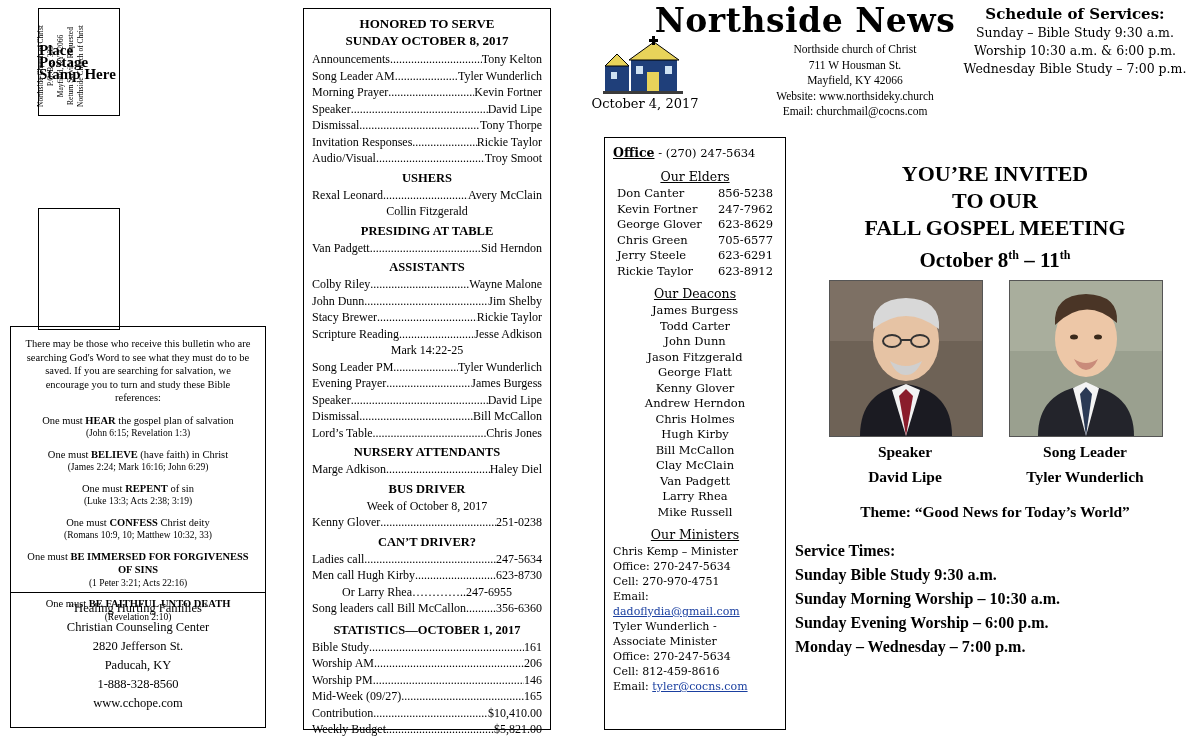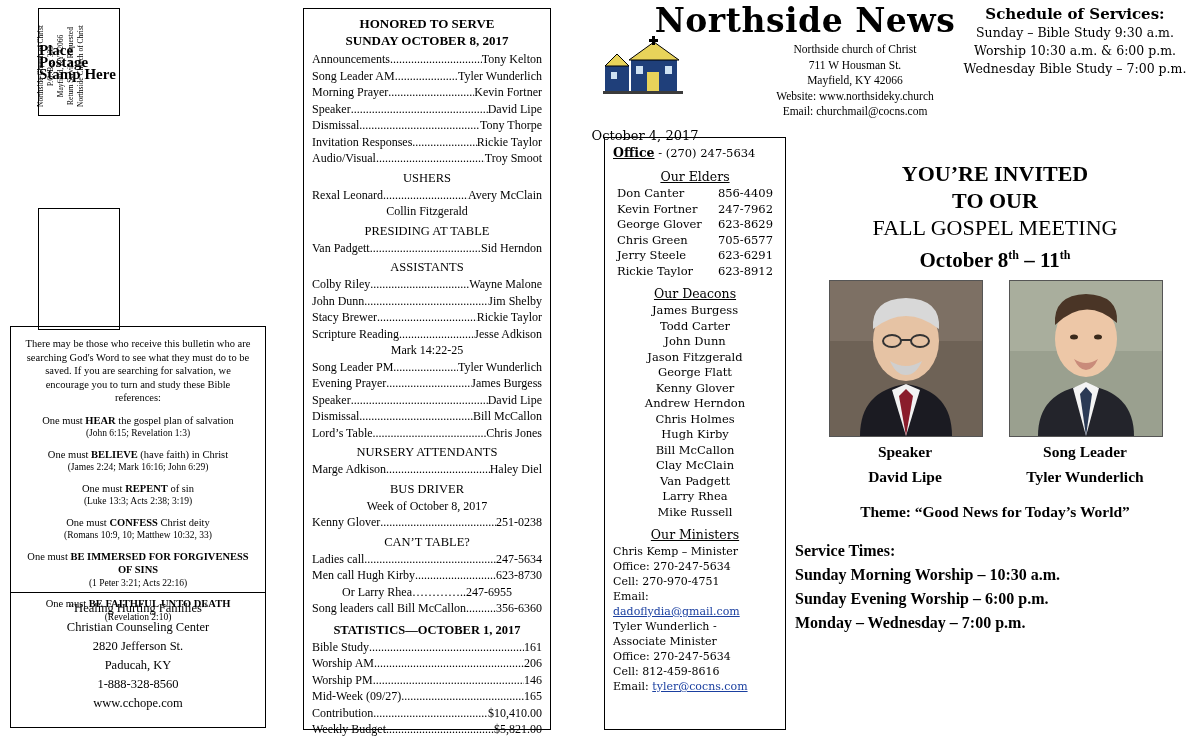--- a/index.html
+++ b/index.html
@@ -65,21 +65,21 @@
     padding:6px 8px;
   }
   .mc-h{
     text-align:center;font-weight:bold;font-size:13px;line-height:17px;
   }
   .mc-sub{
     text-align:center;font-weight:bold;font-size:13px;line-height:17px;
     margin-bottom:2px;
   }
   .mc-sec{
-    text-align:center;font-weight:normal;font-size:12.5px;line-height:17px;
+    text-align:center;font-weight:bold;font-size:12.5px;line-height:17px;
     margin-top:3px;
   }
   .dotrow{
     font-size:12px;line-height:16.5px;
     white-space:nowrap;overflow:hidden;
     display:flex;align-items:baseline;
   }
   .dotrow .nm{flex:0 0 auto;}
   .dotrow .dots{
     flex:1 1 auto;overflow:hidden;white-space:nowrap;
@@ -96,21 +96,21 @@
   .masthead{position:absolute;left:575px;top:0;width:430px;height:120px;}
   .paper-title{
     position:absolute;left:50px;top:2px;width:360px;text-align:center;
     font-family:"DejaVu Serif", serif;
     font-size:33px;line-height:38px;font-weight:bold;
     letter-spacing:0.5px;
   }
   .church-icon{position:absolute;left:28px;top:36px;width:80px;height:60px;}
   .mast-date{
     position:absolute;left:10px;top:96px;width:120px;text-align:center;
-    font-family:"DejaVu Serif", serif;font-size:13px;margin-top:32px;
+    font-family:"DejaVu Serif", serif;font-size:13px;
   }
   .mast-addr{
     position:absolute;left:130px;top:42px;width:300px;text-align:center;
     font-size:11.5px;line-height:15.5px;
   }
 
   
   .sched{
     position:absolute;left:955px;top:4px;width:240px;text-align:center;
     font-family:"DejaVu Serif", serif;
@@ -140,21 +140,21 @@
   .ob-ctr{text-align:center;font-size:11.5px;line-height:15.5px;}
   .ob-min{font-size:11px;line-height:15px;}
   .ul{text-decoration:underline;}
 
   
   .promo{position:absolute;left:795px;top:160px;width:400px;height:570px;}
   .promo-h{
     text-align:center;font-weight:bold;font-size:22px;line-height:27px;
   }
   .promo-h2{
-    text-align:center;font-weight:normal;font-size:22px;line-height:28px;
+    text-align:center;font-weight:bold;font-size:22px;line-height:28px;
   }
   .promo-date{
     text-align:center;font-weight:bold;font-size:21px;line-height:27px;
     margin-bottom:6px;
   }
   .promo-date sup{font-size:12px;vertical-align:super;}
   .photos{display:flex;justify-content:center;gap:28px;margin-top:6px;}
   .ph{width:152px;}
   .ph-img{width:152px;height:155px;border:1px solid #555;overflow:hidden;position:relative;}
   .ph-cap{
@@ -360,21 +360,21 @@
     <div class="mc-sec">BUS DRIVER</div>
     <div class="ctr">Week of October 8, 2017</div>
     <div id="bus">
         <div class="dotrow ">
           <span class="nm">Kenny Glover</span>
           <span class="dots">................................................................................</span>
           <span class="vl">251-0238</span>
         </div>
       </div>
 
-    <div class="mc-sec">CAN’T TABLE?</div>
+    <div class="mc-sec">CAN’T DRIVER?</div>
     <div id="cantA">
         <div class="dotrow ">
           <span class="nm">Ladies call</span>
           <span class="dots">................................................................................</span>
           <span class="vl">247-5634</span>
         </div>
         <div class="dotrow ">
           <span class="nm">Men call Hugh Kirby</span>
           <span class="dots">................................................................................</span>
           <span class="vl">623-8730</span>
@@ -462,21 +462,21 @@
 
   <div class="office-box">
     <div class="ob-line">
       <span class="ob-h-left">Office</span>
       <span>- (270) 247-5634</span>
     </div>
     <div class="ob-h">Our Elders</div>
     <div id="elders">
         <div class="ob-row">
           <span>Don Canter</span>
-          <span>856-4409</span>
+          <span>856-5238</span>
         </div>
         <div class="ob-row">
           <span>Kevin Fortner</span>
           <span>247-7962</span>
         </div>
         <div class="ob-row">
           <span>George Glover</span>
           <span>623-8629</span>
         </div>
         <div class="ob-row">
@@ -571,20 +571,21 @@
         <div class="ph-cap">Song Leader</div>
         <div class="ph-cap">Tyler Wunderlich</div>
       </div>
     </div>
 
     <div class="theme">Theme: “Good News for Today’s World”</div>
 
     <div class="stimes">
       <div class="stimes-h">Service Times:</div>
       <div id="stimes">
+          <div class="stimes-l">Sunday Bible Study 9:30 a.m.</div>
           <div class="stimes-l">Sunday Morning Worship – 10:30 a.m.</div>
           <div class="stimes-l">Sunday Evening Worship – 6:00 p.m.</div>
           <div class="stimes-l">Monday – Wednesday – 7:00 p.m.</div>
         </div>
     </div>
   </div>
 
 </div>
 
 </body></html>

